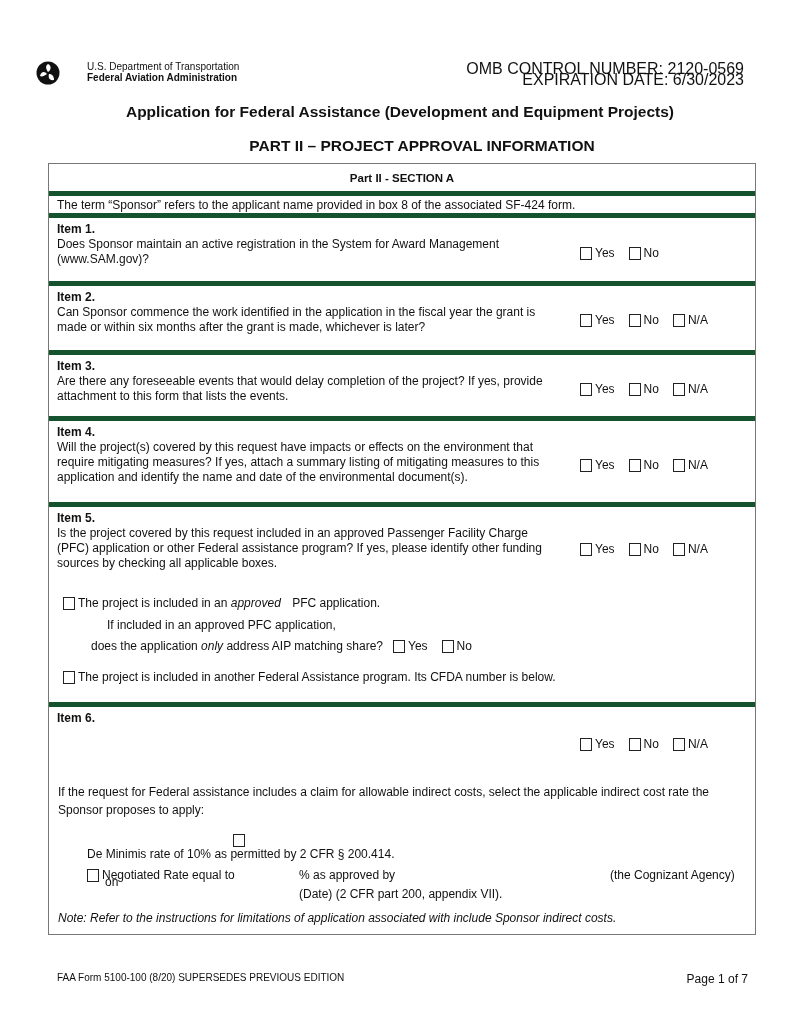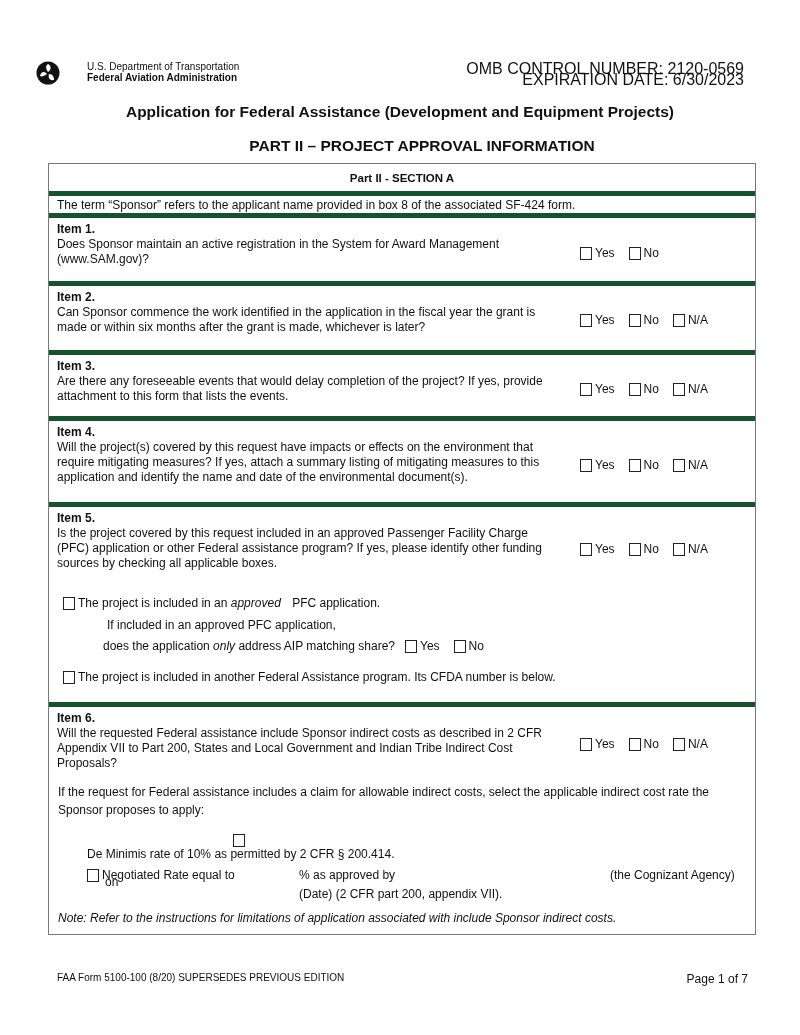--- a/index.html
+++ b/index.html
@@ -152,42 +152,41 @@
         </label>
     </div>
 
     <label class="sub-line" style="left:14px; top:89px;">
       <span class="cb"></span>
       <span style="white-space:pre;">The project is included in an </span>
         <i>approved</i>
         <span style="white-space:pre;padding-left:8px;"> PFC application.</span>
     </label>
     <div class="sub-line" style="left:58px; top:111px;">If included in an approved PFC application,</div>
-    <div class="sub-line" style="left:54px; top:132px;">
+    <div class="sub-line" style="left:42px; top:132px;">
       <span style="white-space:pre;">does the application </span>
         <i>only</i>
         <span style="white-space:pre;"> address AIP matching share?</span>
       <label class="opt" style="margin-left:10px;">
           <span class="cb"></span>
           <span>Yes</span>
         </label>
       <label class="opt">
           <span class="cb"></span>
           <span>No</span>
         </label>
     </div>
     <label class="sub-line" style="left:14px; top:163px;">
       <span class="cb"></span>
       <span>The project is included in another Federal Assistance program. Its CFDA number is below.</span>
     </label>
   </div>
 
   <div class="row item" style="height:227px;">
     <div class="item-label">Item 6.</div>
-    <div class="item-q">Will the requested Federal assistance include Sponsor indirect costs as described in 2 CFR Appendix VII to Part 200, States and Local Government and Indian Tribe Indirect Cost Proposals?</div>
     <div class="opts" style="top:30px;">
       <label class="opt">
           <span class="cb"></span>
           <span>Yes</span>
         </label>
       <label class="opt">
           <span class="cb"></span>
           <span>No</span>
         </label>
       <label class="opt">

